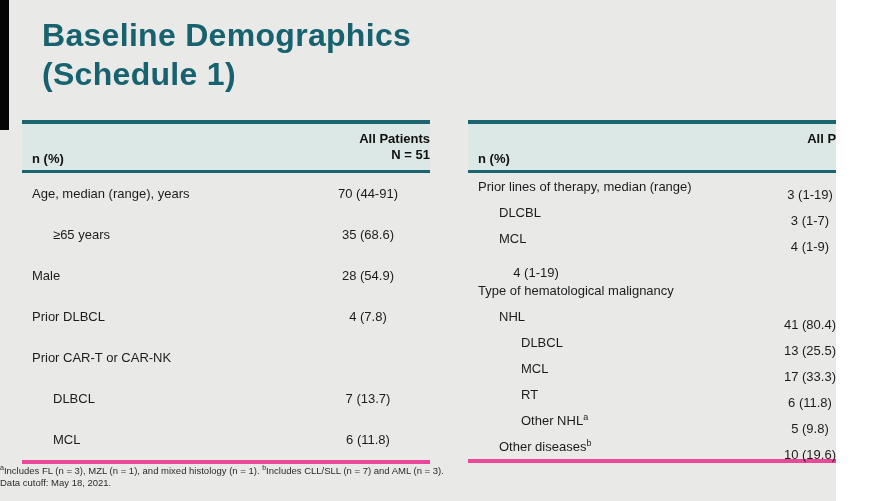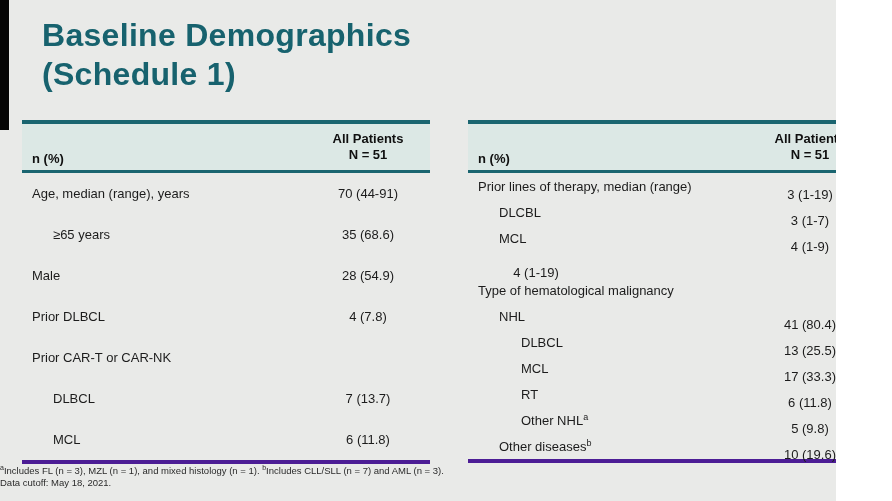--- a/index.html
+++ b/index.html
@@ -44,30 +44,30 @@
     position: absolute;
     left: 10px; bottom: 4px;
     font-size: 13px;
     font-weight: bold;
     color: #101010;
   }
   .hcol {
     position: absolute;
     right: 0; top: 50%;
     transform: translateY(-50%);
-    text-align: center;
+    text-align: right;
     font-size: 13px;
     font-weight: bold;
     line-height: 16px;
     color: #101010;
   }
   .table-left  .hcol { width: 124px; }
   .table-right .hcol { width: 136px; }
   .tbody {
-    border-bottom: 4px solid #4c1d95;
+    border-bottom: 4px solid #ec4899;
   }
   .row {
     display: flex;
     align-items: center;
     font-size: 13px;
     color: #1c1c1c;
   }
   .rows-left  .row { height: 41px; }
   .rows-right .row { height: 26px; }
   .lbl { flex: 1; white-space: nowrap; }

